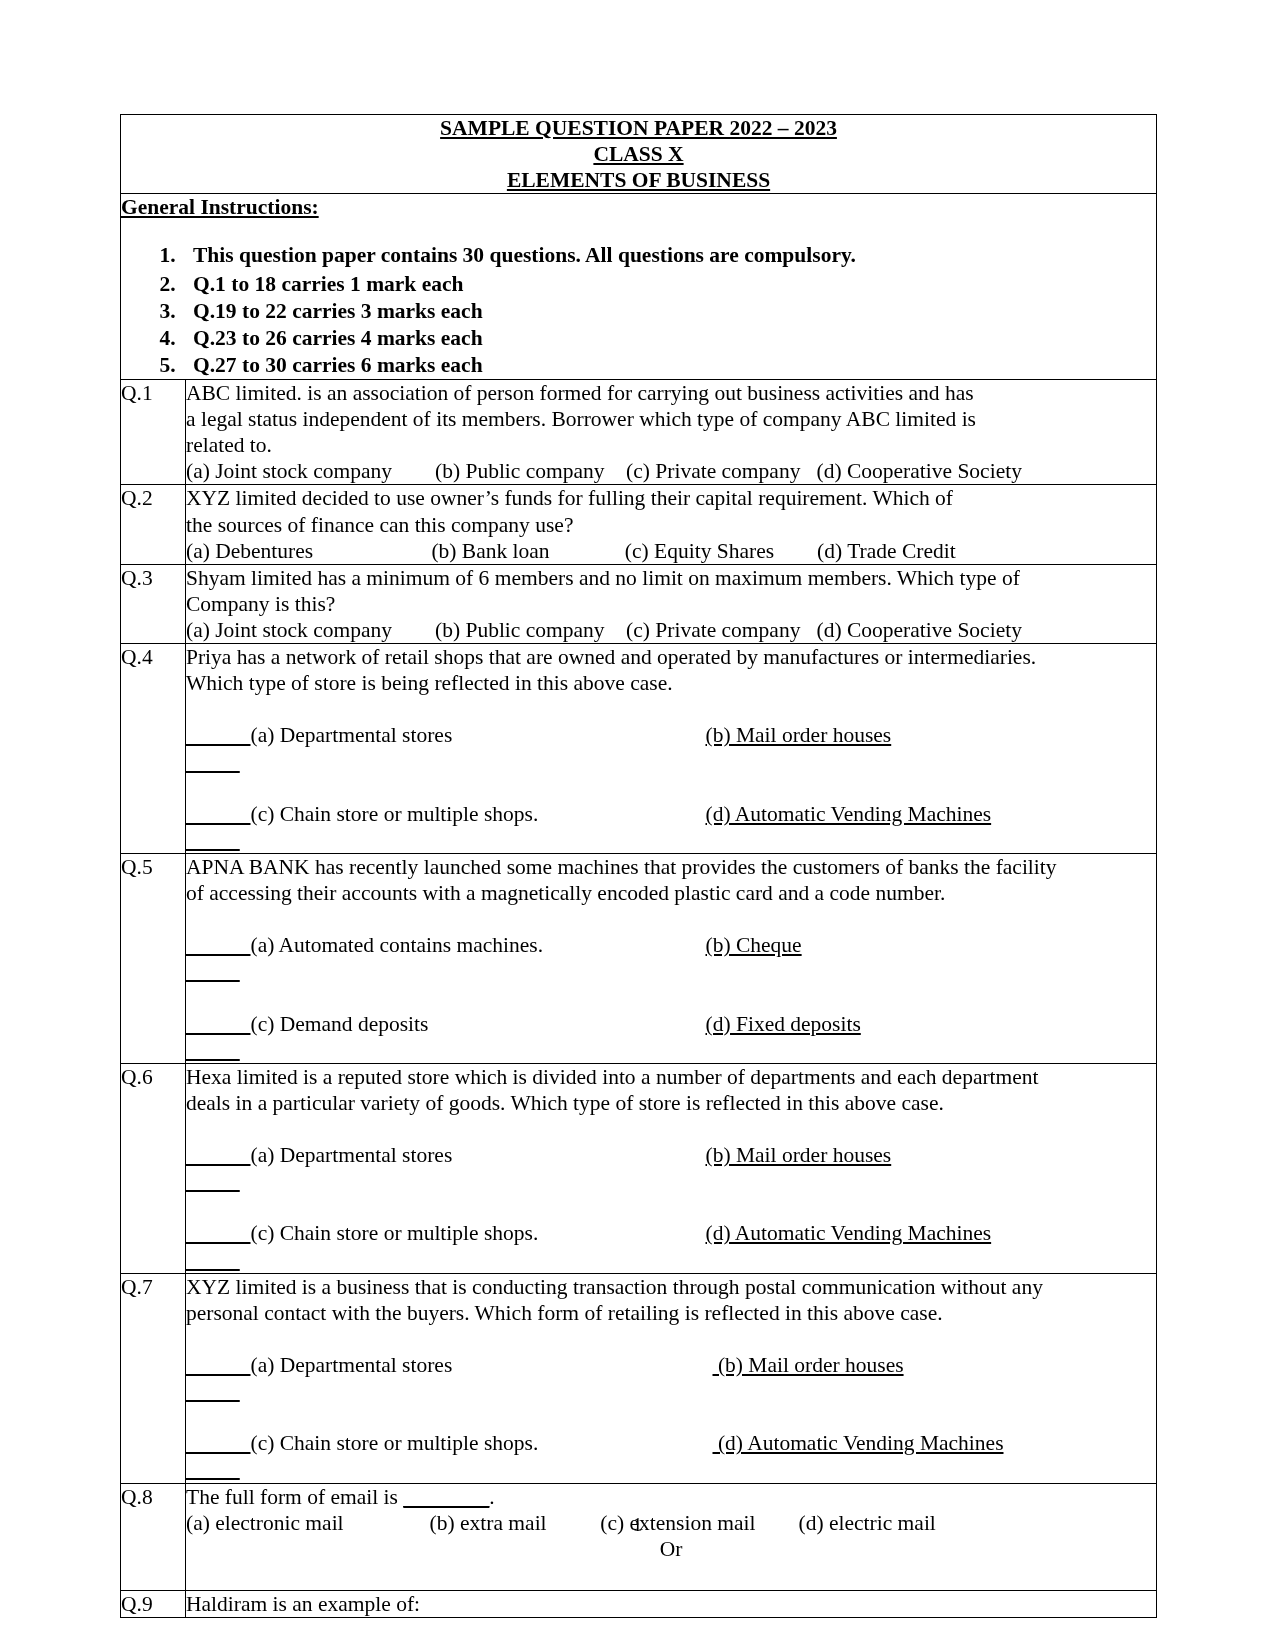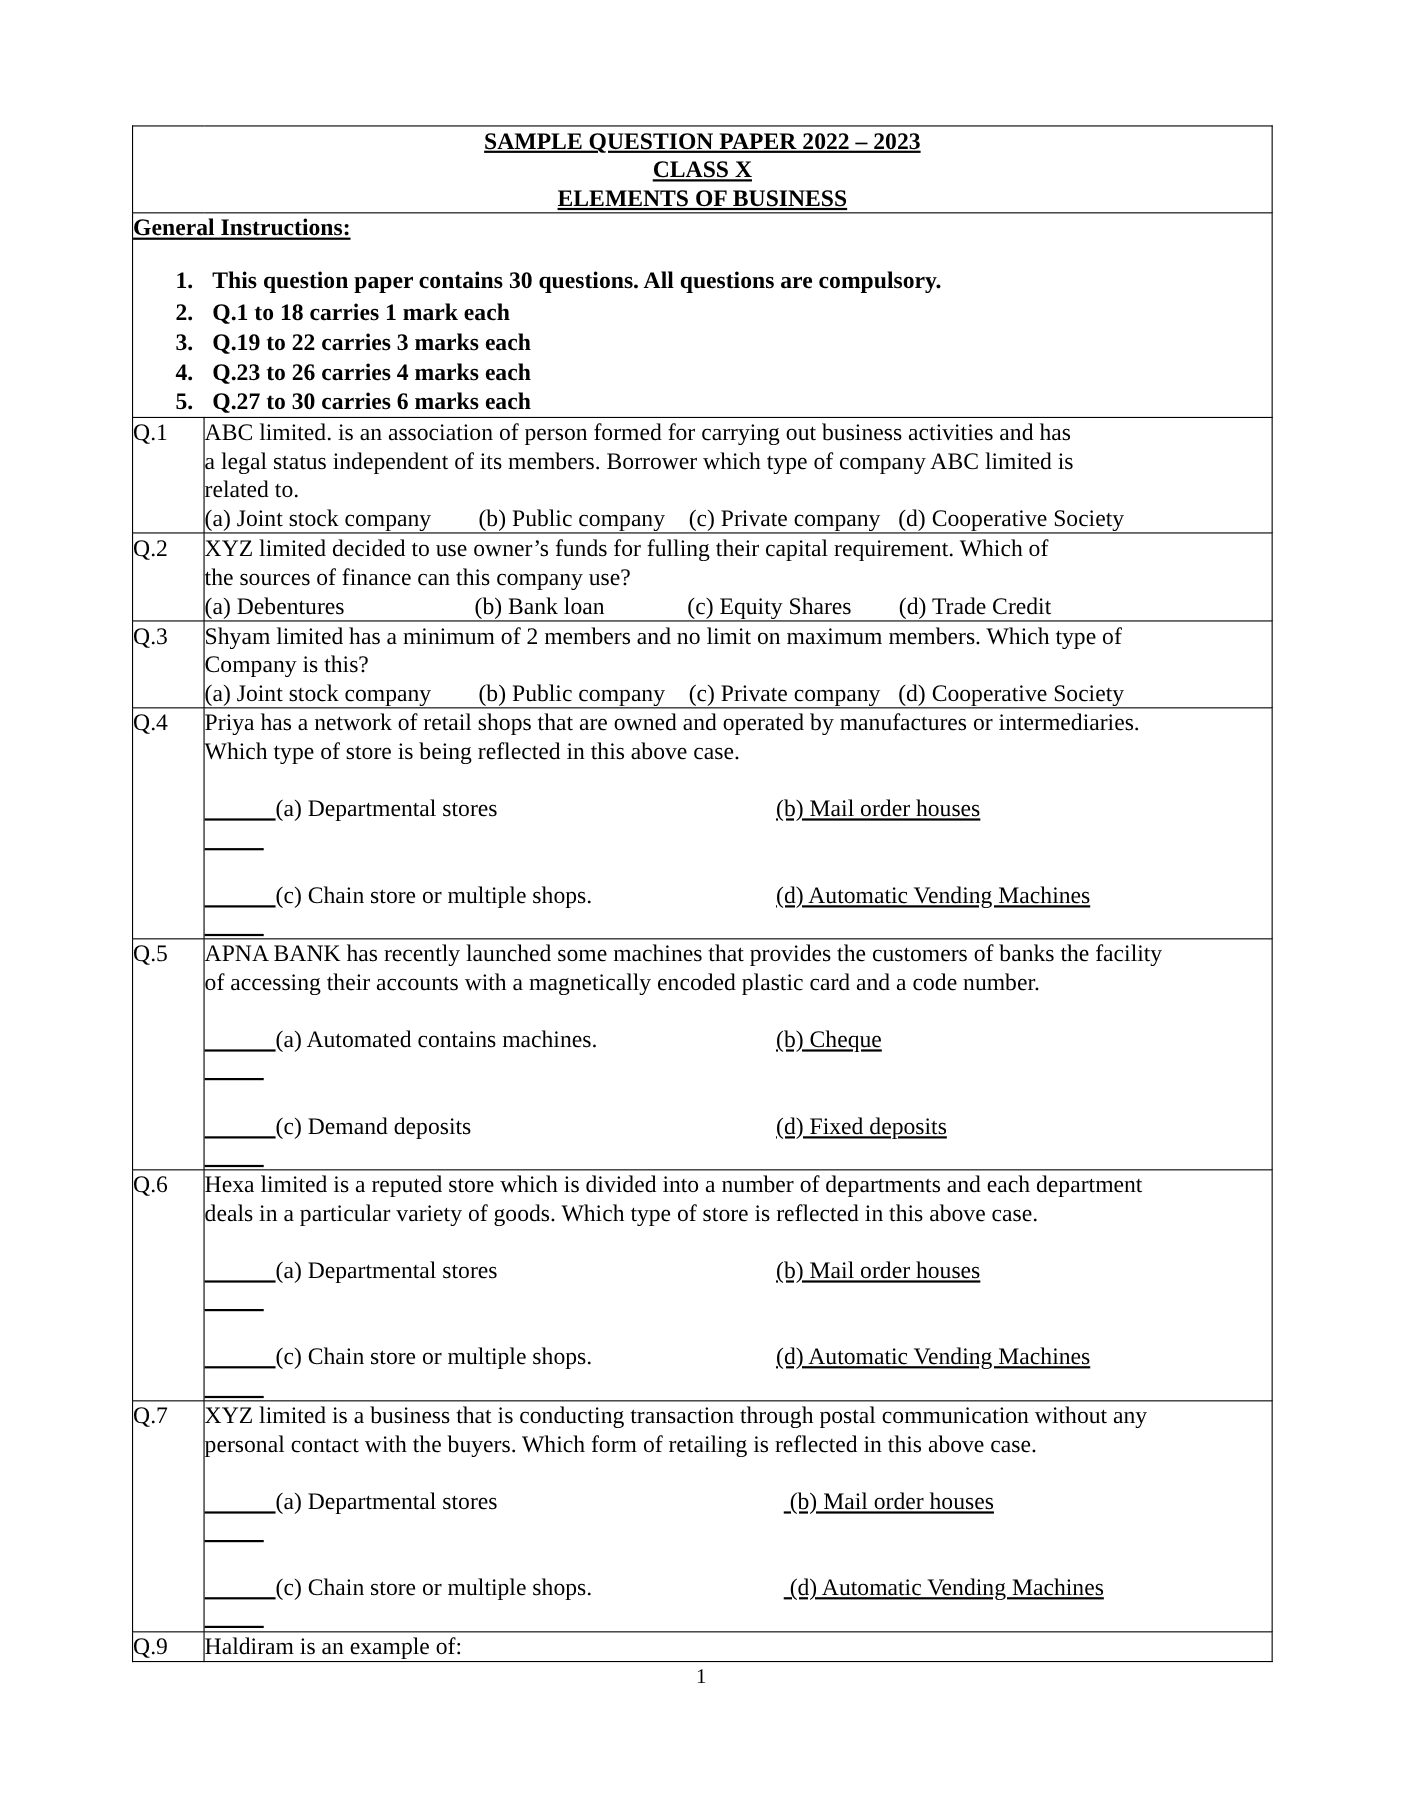--- a/index.html
+++ b/index.html
@@ -159,21 +159,21 @@
         <td class="qbody">
           <span class="line">XYZ limited decided to use owner’s funds for fulling their capital requirement. Which of</span>
           <span class="line">the sources of finance can this company use?</span>
           <span class="line">(a) Debentures                      (b) Bank loan              (c) Equity Shares        (d) Trade Credit</span>
         </td>
       </tr>
 
       <tr>
         <td class="qnum">Q.3</td>
         <td class="qbody">
-          <span class="line">Shyam limited has a minimum of 2 members and no limit on maximum members. Which type of</span>
+          <span class="line">Shyam limited has a minimum of 6 members and no limit on maximum members. Which type of</span>
           <span class="line">Company is this?</span>
           <span class="line">(a) Joint stock company        (b) Public company    (c) Private company   (d) Cooperative Society</span>
         </td>
       </tr>
 
       <tr>
         <td class="qnum">Q.4</td>
         <td class="qbody">
           <span class="line">Priya has a network of retail shops that are owned and operated by manufactures or intermediaries.</span>
           <span class="line">Which type of store is being reflected in this above case.</span>
@@ -221,20 +221,29 @@
           <span class="line">personal contact with the buyers. Which form of retailing is reflected in this above case.</span>
           <span class="opts-2col">
             <span class="opt-ind">(a) Departmental stores</span><span> (b) Mail order houses</span>
           </span>
           <span class="opts-2col">
             <span class="opt-ind">(c) Chain store or multiple shops.</span><span> (d) Automatic Vending Machines</span>
           </span>
         </td>
       </tr>
 
+      <tr>
+        <td class="qnum">Q.8</td>
+        <td class="qbody">
+          <span class="line"><span>The full form of email is </span><span class="blank-rule">________</span><span>.</span></span>
+          <span class="line">(a) electronic mail                (b) extra mail          (c) extension mail        (d) electric mail</span>
+          <span class="center-word">Or</span>
+          <span class="spacer-md"></span>
+        </td>
+      </tr>
 
 
       <tr>
         <td class="qnum">Q.9</td>
         <td class="qbody">
           <span class="line">Haldiram is an example of:</span>
 
         </td>
       </tr>
 

